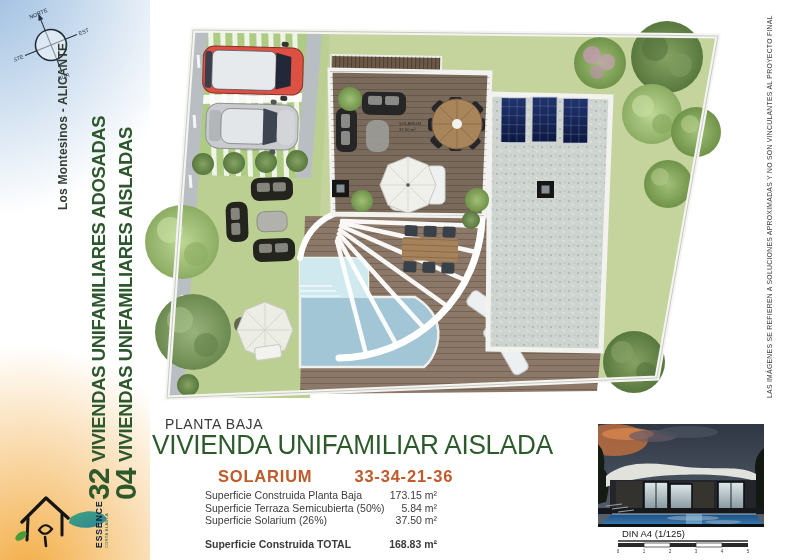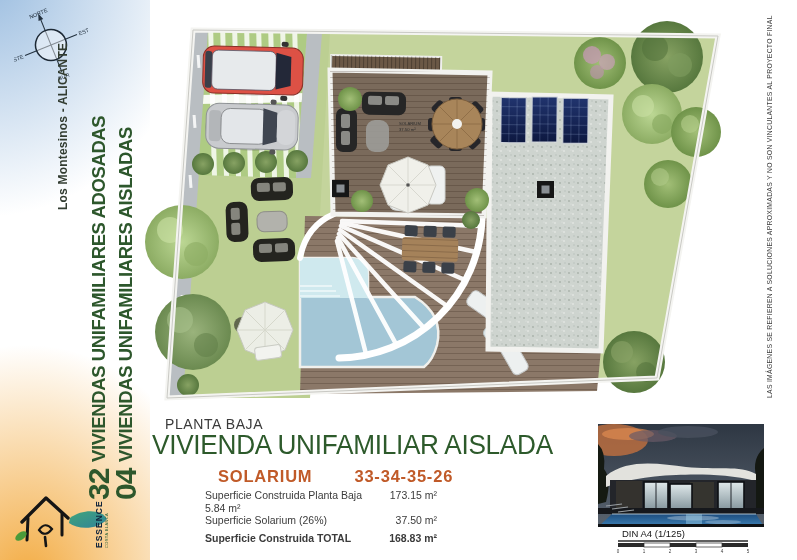--- a/index.html
+++ b/index.html
@@ -24,21 +24,21 @@
   
   .plan-svg{position:absolute;left:0;top:0;}
   
   .floor-label{position:absolute;left:165px;top:416px;font-size:14px;color:#3a3a3a;letter-spacing:.6px;}
   .main-title{position:absolute;left:152px;top:430px;font-size:27px;color:#2d5a2b;letter-spacing:-.3px;
               transform:scaleX(.97);transform-origin:left;}
   .parcels{position:absolute;left:218px;top:467px;font-size:16.5px;font-weight:bold;color:#c05a28;
            letter-spacing:.8px;display:flex;gap:42px;}
   .surfaces{position:absolute;left:205px;top:489px;width:232px;color:#3b3b3b;}
   .srow{display:flex;justify-content:space-between;font-size:10.5px;line-height:12.6px;text-align:right;}
-  .srow.total{margin-top:5px;font-weight:bold;}
+  .srow.total{margin-top:11px;font-weight:bold;}
   
   .render{position:absolute;left:598px;top:424px;width:166px;height:103px;}
   .scalebar{position:absolute;left:616px;top:528px;width:140px;}
   .scale-label{font-size:9.5px;color:#161616;margin:0 0 1px 6px;}
   
   .disclaimer{position:absolute;left:766px;top:10px;height:388px;writing-mode:vertical-rl;
       transform:rotate(180deg);font-size:6.8px;color:#3c3c3c;letter-spacing:.3px;white-space:nowrap;}
 </style>
 </head>
 <body>
@@ -399,28 +399,29 @@
     </g>
 
     <polygon points="193,30 718,36 657,378 167,398" fill="none" stroke="#f4f4f1" stroke-width="5"></polygon>
     <polygon points="193,30 718,36 657,378 167,398" fill="none" stroke="#c9c9c4" stroke-width="1"></polygon>
   </svg>
 
   <div class="floor-label">PLANTA BAJA</div>
   <div class="main-title">VIVIENDA UNIFAMILIAR AISLADA</div>
   <div class="parcels">
     <span>SOLARIUM</span>
-    <span>33-34-35-26</span>
+    <span>33-34-21-36</span>
   </div>
   <div class="surfaces">
     <div class="srow">
       <span>Superficie Construida Planta Baja</span>
       <span>173.15 m²</span>
     </div>
     <div class="srow">
+      <span>Superficie Terraza Semicubierta (50%)</span>
       <span>5.84 m²</span>
     </div>
     <div class="srow">
       <span>Superficie Solarium (26%)</span>
       <span>37.50 m²</span>
     </div>
     <div class="srow total">
       <span>Superficie Construida TOTAL</span>
       <span>168.83 m²</span>
     </div>

